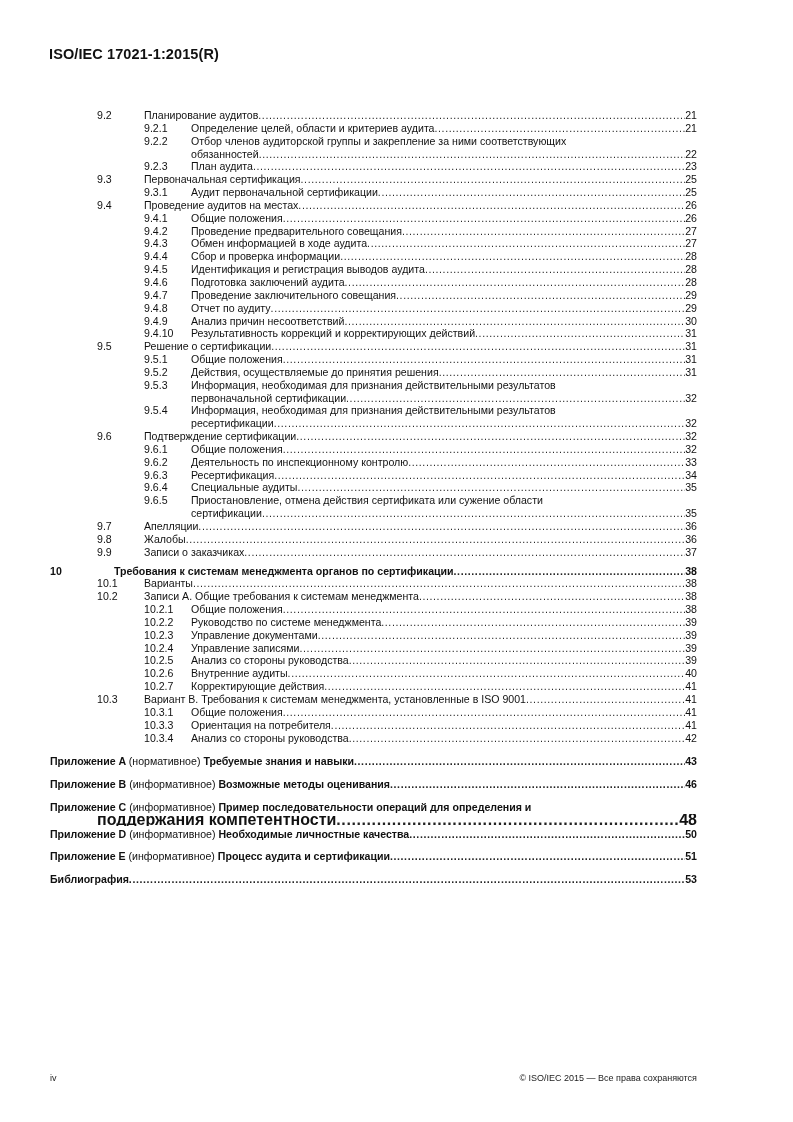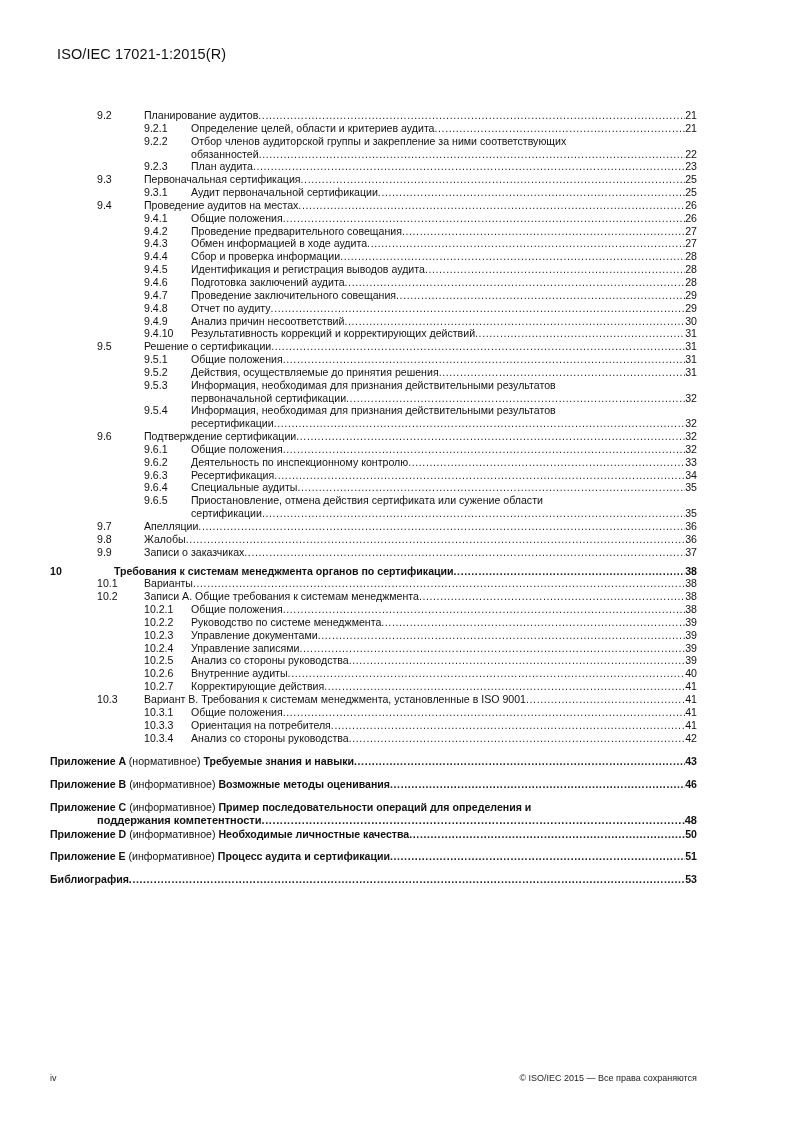--- a/index.html
+++ b/index.html
@@ -1,18 +1,18 @@
 <!DOCTYPE html>
 <html><head>
 <meta charset="utf-8">
 <style>
   html, body { margin: 0; padding: 0; background: #ffffff; }
   body { width: 793px; height: 1122px; position: relative; overflow: hidden;
          font-family: "Liberation Sans", sans-serif; color: #111; }
-  .doc-header { position: absolute; left: 49px; top: 46px; font-size: 14.5px; font-weight: normal; letter-spacing: 0.1px; margin-left: 8px; }
+  .doc-header { position: absolute; left: 49px; top: 46px; font-size: 14.5px; font-weight: bold; letter-spacing: 0.1px; }
   .toc { position: absolute; left: 0; top: 109px; width: 793px; }
   .row { position: relative; height: 12.85px; font-size: 10.6px; line-height: 12.85px; white-space: nowrap; padding-left: 40px; }
   .num { position: absolute; top: 0; }
   .entry { position: absolute; top: 0; right: 96px; display: flex; align-items: baseline; overflow: hidden; }
   .entry .t { flex: 0 0 auto; white-space: nowrap; }
   .entry .dots { flex: 1 1 auto; overflow: hidden; white-space: nowrap; letter-spacing: 0.6px; color: #222; }
   .entry .dots::before { content: "................................................................................................................................................................................................................................................................"; }
   .entry .pg { flex: 0 0 auto; }
   .l1 .num { left: 50px; font-weight: bold; }
   .l1 .entry { left: 97px; font-weight: bold; margin-left: 17px; }
@@ -21,21 +21,21 @@
   .l3 .num { left: 144px; }
   .l3 .entry { left: 191px; }
   .wrap1 .entry { right: auto; }
   .gap { height: 6px; }
   .annex { position: relative; height: 22.6px; font-size: 10.6px; line-height: 12.85px; white-space: nowrap; padding-left: 40px; }
   .annex .entry { left: 50px; font-weight: bold; top: 5px; }
   .annex .normal { font-weight: normal; }
   .annex-c1 { position: relative; height: 13px; font-size: 10.6px; line-height: 12.85px; }
   .annex-c1 .txt { position: absolute; left: 50px; top: 5px; font-weight: bold; white-space: nowrap; }
   .annex-c1 .txt .normal { font-weight: normal; }
-  .annex-c2 { position: relative; height: 14px; font-size: 11px; line-height: 12.85px; text-align: center; }
+  .annex-c2 { position: relative; height: 14px; font-size: 16px; line-height: 12.85px; text-align: center; }
   .annex-c2 .entry { left: 97px; top: 5px; font-weight: bold; }
   .footer { position: absolute; top: 1073px; font-size: 9px; color: #222; }
   .footer-left { left: 50px; }
   .footer-right { right: 96px; }
 </style>
 </head>
 <body>
 
 <div class="doc-header">ISO/IEC 17021-1:2015(R)</div>
 

